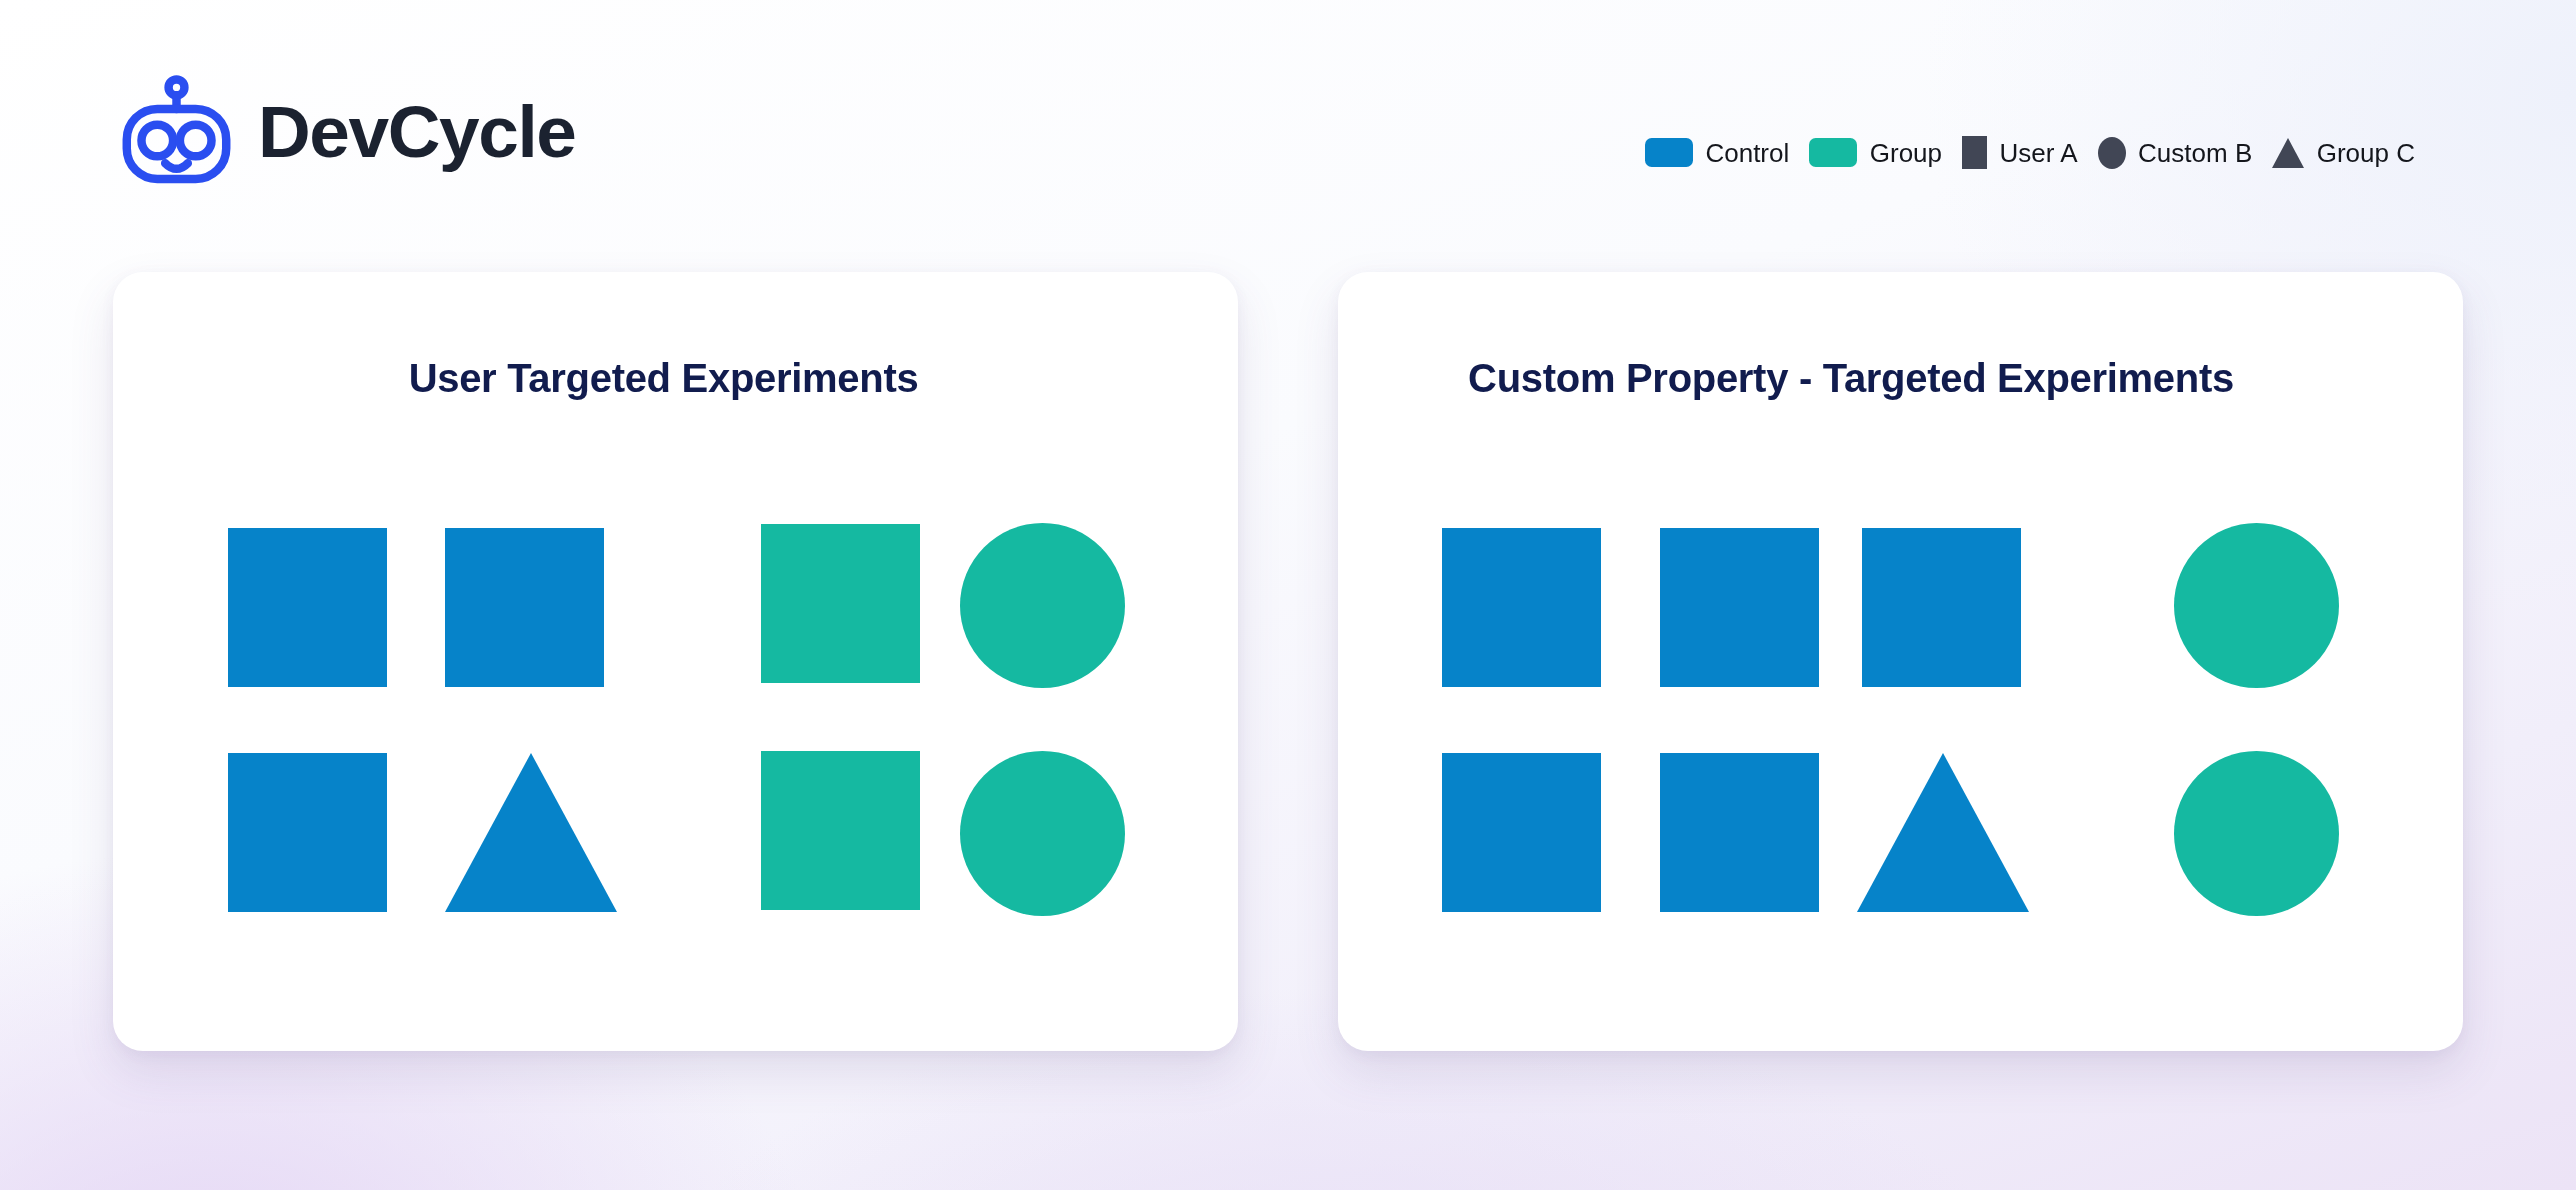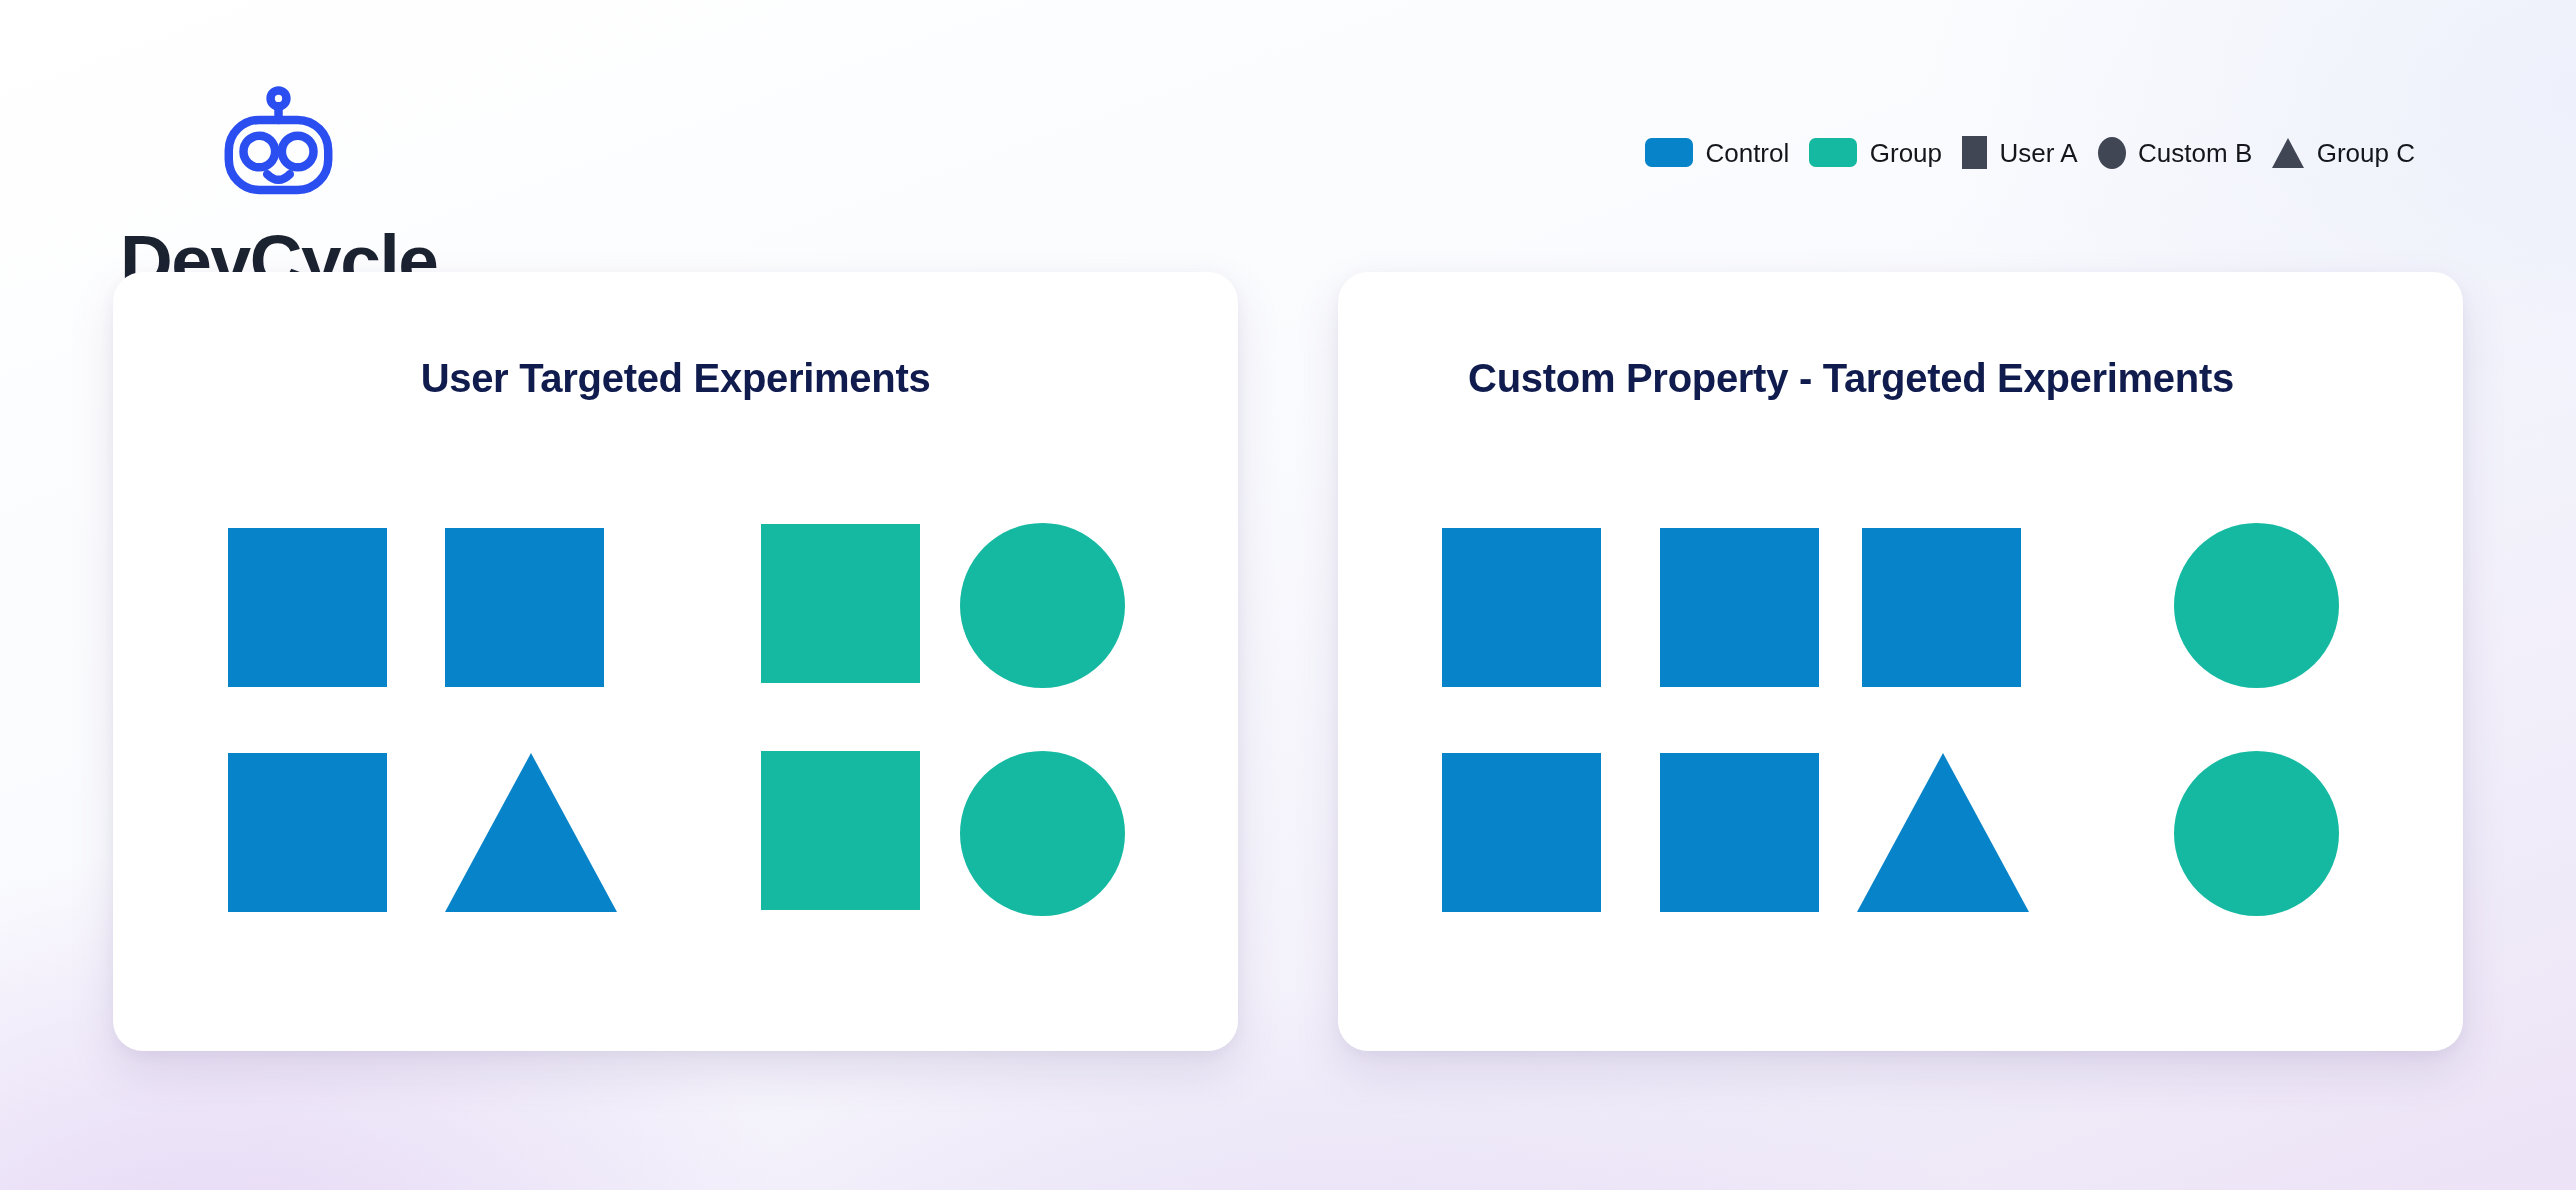--- a/index.html
+++ b/index.html
@@ -27,25 +27,24 @@
   
   .header {
     position: absolute;
     left: 0; top: 0;
     width: 2576px;
     height: 259px;
   }
   .logo-wrap {
     position: absolute;
     left: 120px;
-    top: 86px;
+    top: 75px;
     display: flex;
     align-items: center;
     gap: 25px;
-    flex-direction: column;
   }
   .logo-mark { width: 113px; height: 113px; display: block; }
   .logo-word {
     font-size: 73px;
     font-weight: bold;
     letter-spacing: -1.4px;
     color: #1b2230;
     line-height: 1;
     white-space: nowrap;
   }
@@ -96,21 +95,21 @@
     position: absolute;
     left: 0; right: 0;
     top: 355px;
     text-align: center;
     font-size: 40px;
     font-weight: bold;
     color: #111c4e;
     letter-spacing: -0.3px;
     white-space: nowrap;
   }
-  #title-left  { top: 356px; left: 113px;  width: 1125px; }
+  #title-left  { top: 356px; left: 101px;  width: 1125px; }
   #title-right { top: 356px; left: 1338px; width: 1026px; }
 
   
   .shape { position: absolute; }
   .sq { width: 159px; height: 159px; }
   .ci { width: 165px; height: 165px; border-radius: 50%; }
   .tr {
     width: 0; height: 0;
     border-left: 86px solid transparent;
     border-right: 86px solid transparent;

